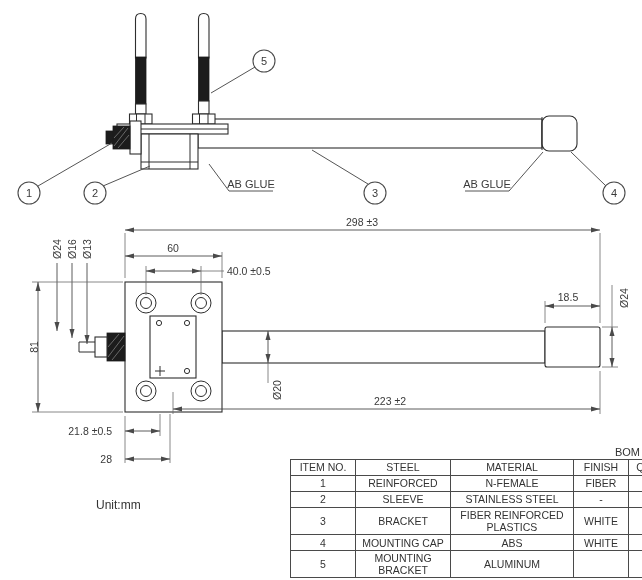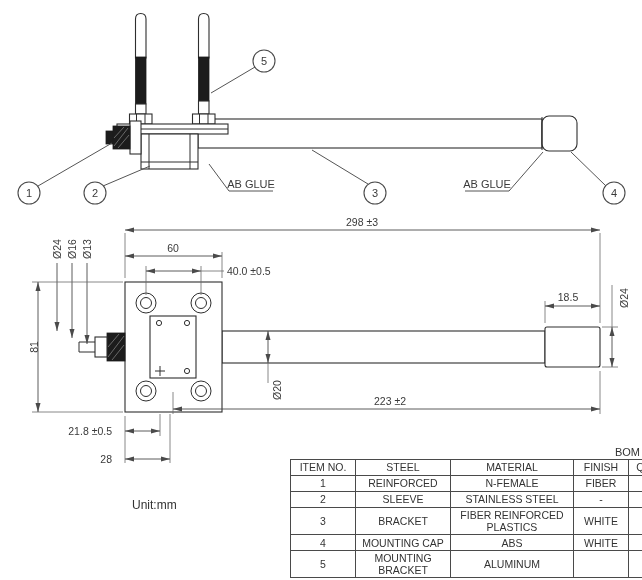--- a/index.html
+++ b/index.html
@@ -16,21 +16,21 @@
   .ext { stroke:#6a6a6a; stroke-width:0.8; fill:none; }
   .dim { stroke:#4a4a4a; stroke-width:0.9; fill:none;
          marker-start:url(#as); marker-end:url(#ae); }
   .dime{ stroke:#4a4a4a; stroke-width:0.9; fill:none; marker-end:url(#ae); }
   .bc  { fill:#ffffff; stroke:#4a4a4a; stroke-width:1.1; }
   .t   { font-family:"Liberation Sans", sans-serif; font-size:10.5px; fill:#3a3a3a; }
   .tb  { font-family:"Liberation Sans", sans-serif; font-size:11px; fill:#3a3a3a; }
   .hatch { stroke:#8a8a8a; stroke-width:0.7; }
 
   .unit-label {
-    position:absolute; left:96px; top:498px; font-size:12px; color:#333;margin-left:36px;
+    position:absolute; left:96px; top:498px; font-size:12px; color:#333;
   }
   .bom-wrap { position:absolute; left:290px; top:446px; width:350px; }
   .bom-title { text-align:right; font-size:11px; color:#333; margin-bottom:1px; }
   table.bom {
     border-collapse:collapse; width:350px; table-layout:fixed;
     font-size:10.5px; color:#333;
   }
   table.bom th, table.bom td {
     border:1px solid #4a4a4a; text-align:center; vertical-align:middle;
     padding:1px 2px; font-weight:normal; line-height:1.15; height:13px;

